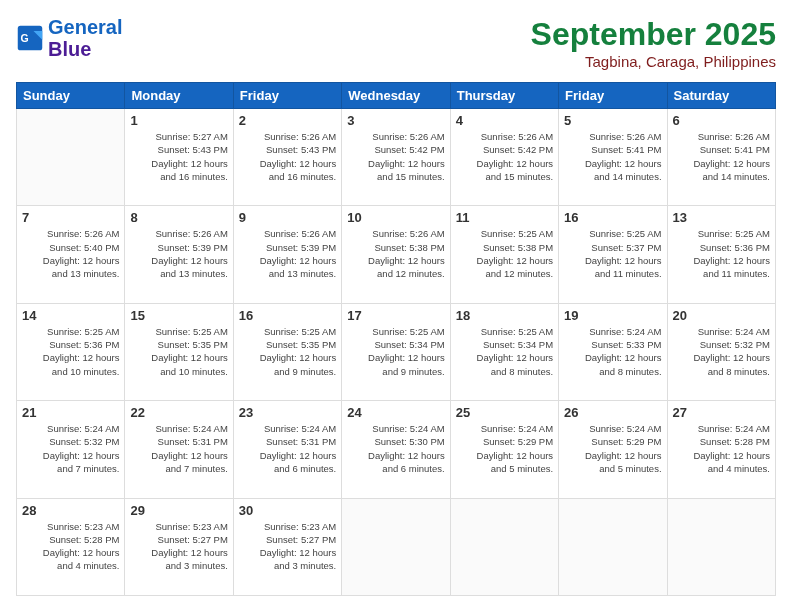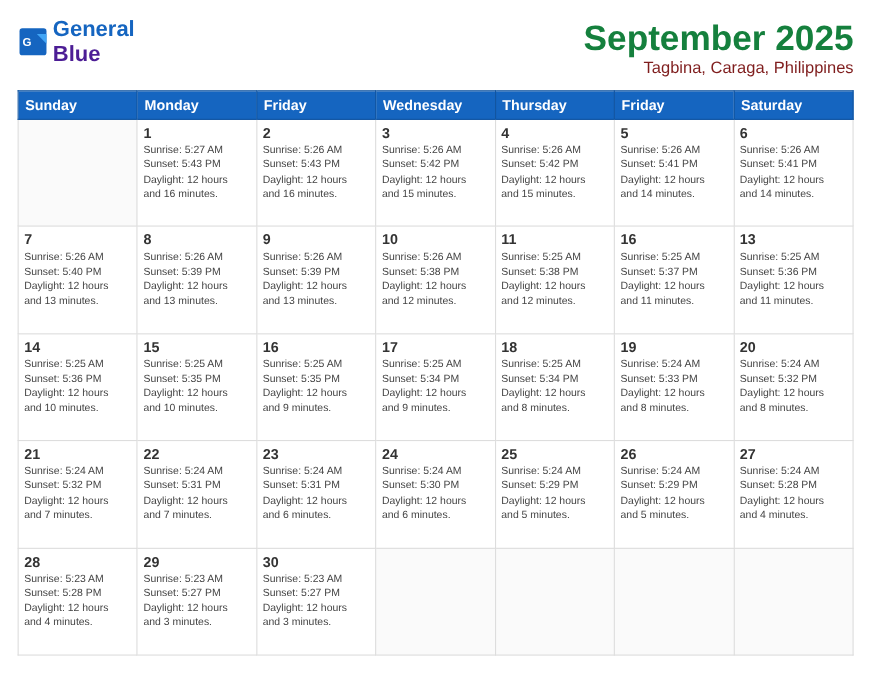--- a/index.html
+++ b/index.html
@@ -81,20 +81,21 @@
       font-size: 13px;
       font-weight: bold;
       color: #333;
       display: block;
       margin-bottom: 2px;
     }
     .day-info {
       font-size: 9.5px;
       line-height: 1.4;
       color: #444;
+      text-align: right;
     }
     .empty-cell {
       background: #fafafa;
     }
   </style>
 </head>
 <body>
 
 <div class="page">
   <div class="header">

